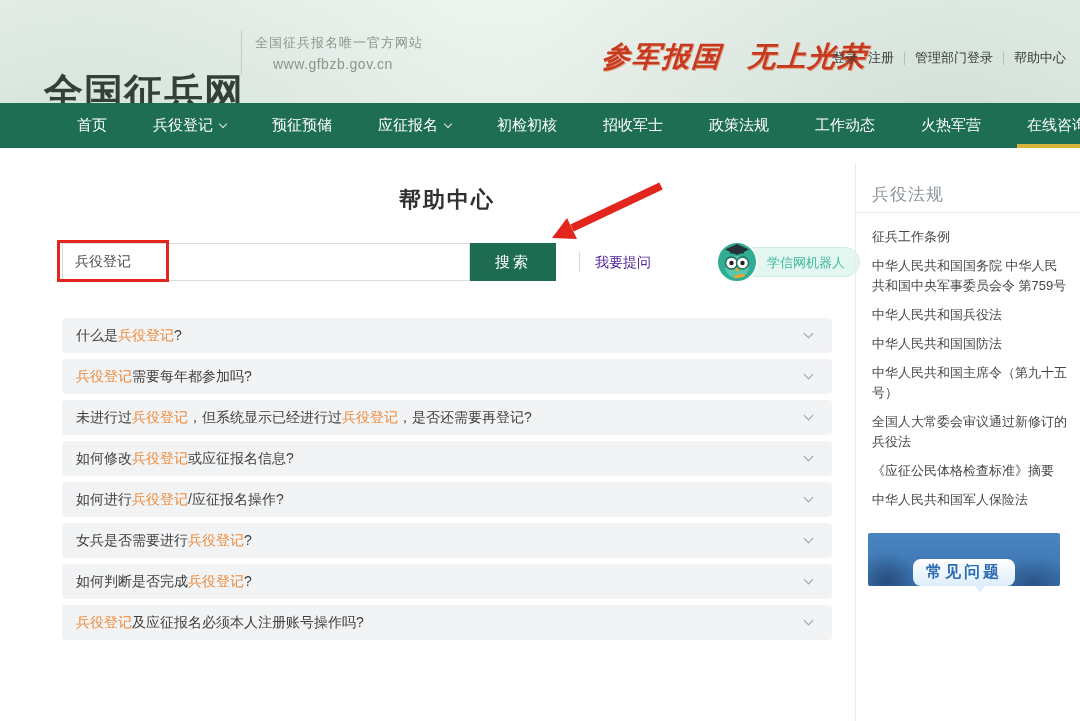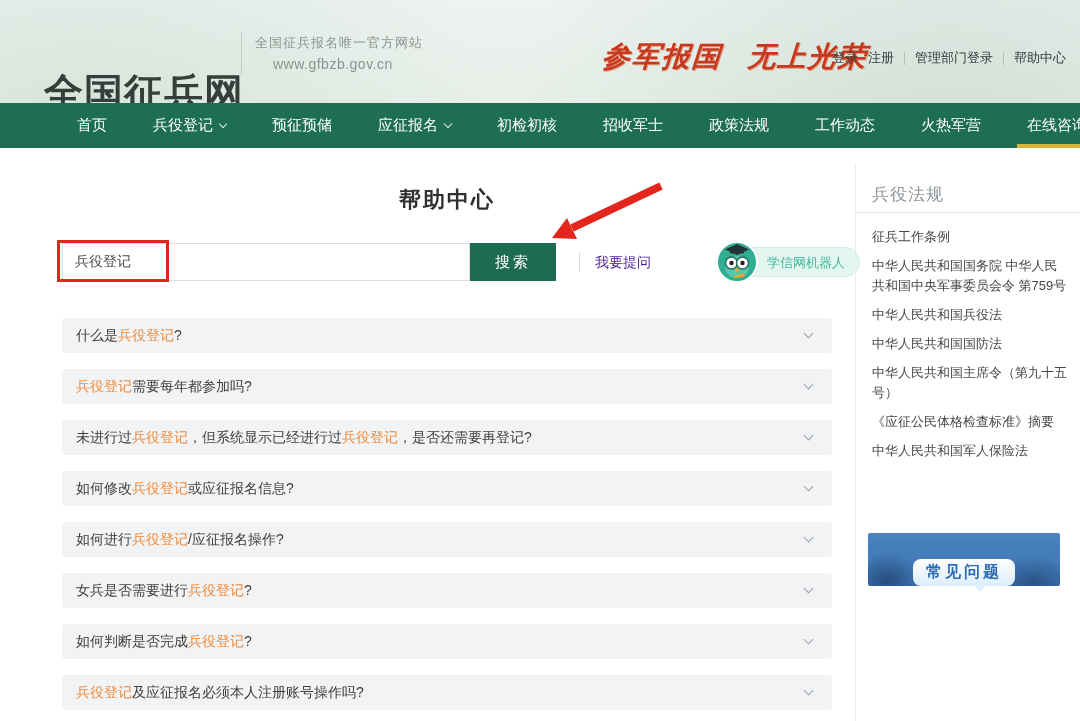--- a/index.html
+++ b/index.html
@@ -84,21 +84,21 @@
   
   .anno-box {
     position:absolute; left:57px; top:240px; width:112px; height:42px;
     border:3px solid #e3261d; z-index:6; pointer-events:none;
   }
   .anno-arrow { position:absolute; left:540px; top:178px; width:135px; height:72px; z-index:6; pointer-events:none; }
 
   
   .faq-list { position:absolute; left:62px; top:318px; width:770px; }
   .faq-row {
-    position:relative; height:35px; line-height:35px; margin-bottom:16px;
+    position:relative; height:35px; line-height:35px; margin-bottom:6px;
     background:#f1f3f4; border-radius:4px; padding:0 44px 0 14px;
     font-size:14px; color:#3e3e3e; cursor:pointer; white-space:nowrap; overflow:hidden;
   }
   .hl { color:#ef8a3a; }
 
   
   .side-divider { position:absolute; left:855px; top:163px; width:1px; height:558px; background:#ececec; }
   .side-title { position:absolute; left:872px; top:183px; font-size:17px; color:#8d969c; letter-spacing:1px; }
   .side-title-line { position:absolute; left:856px; top:212px; width:224px; height:1px; background:#eaeaea; }
   .laws { position:absolute; left:872px; top:227px; width:198px; }
@@ -224,19 +224,20 @@
 
 <div class="side-divider"></div>
 <div class="side-title">兵役法规</div>
 <div class="side-title-line"></div>
 <div class="laws">
     <p class="law-item">征兵工作条例</p>
     <p class="law-item">中华人民共和国国务院 中华人民共和国中央军事委员会令 第759号</p>
     <p class="law-item">中华人民共和国兵役法</p>
     <p class="law-item">中华人民共和国国防法</p>
     <p class="law-item">中华人民共和国主席令（第九十五号）</p>
+    <p class="law-item">全国人大常委会审议通过新修订的兵役法</p>
     <p class="law-item">《应征公民体格检查标准》摘要</p>
     <p class="law-item">中华人民共和国军人保险法</p>
   </div>
 
 <div class="side-banner">
   <span class="banner-bubble">常见问题</span>
 </div>
 
 </body></html>

